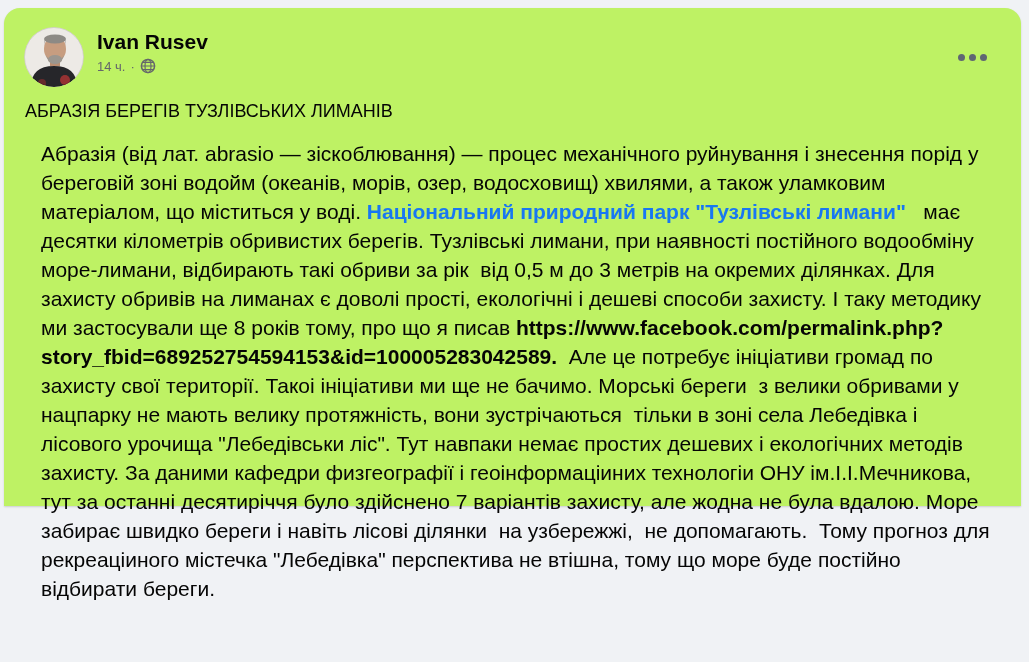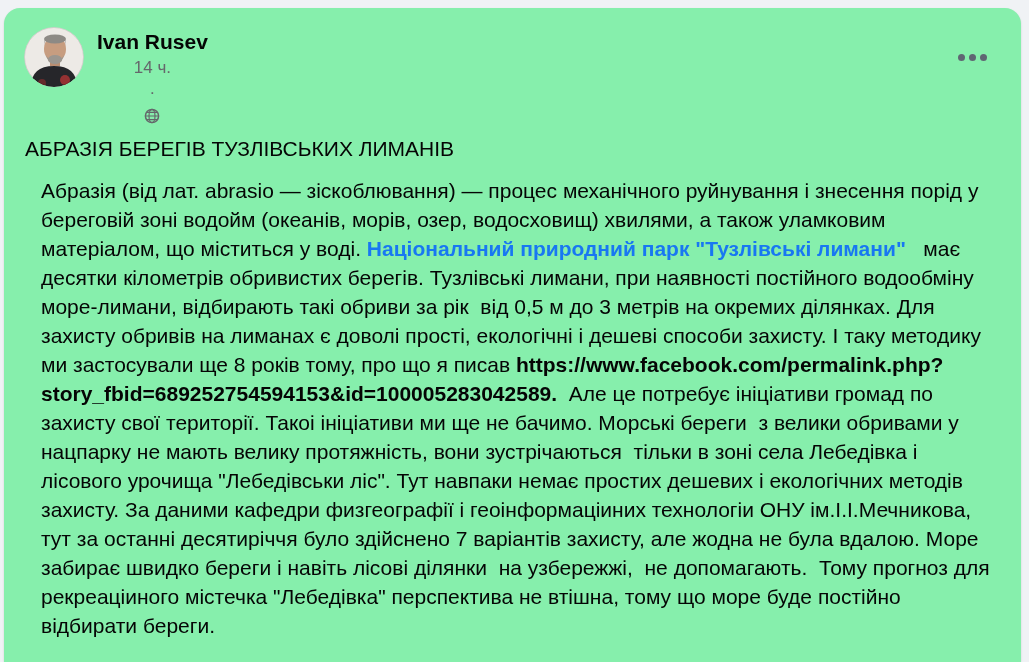--- a/index.html
+++ b/index.html
@@ -9,22 +9,22 @@
     height: 662px;
     overflow: hidden;
     background: #f0f2f5;
     font-family: "Liberation Sans", "DejaVu Sans", sans-serif;
   }
   .card {
     position: absolute;
     left: 4px;
     top: 8px;
     width: 1017px;
-    height: 654px;
-    background: #86efac;
+    height: 498px;
+    background: #bef264;
     border-radius: 16px 16px 0 0;
     box-shadow: 0 1px 2px rgba(0,0,0,0.15);
     box-sizing: border-box;
   }
   .post-header {
     position: relative;
     display: flex;
     align-items: flex-start;
     padding: 19px 20px 0 20px;
   }
@@ -45,23 +45,22 @@
     line-height: 26px;
     font-weight: 700;
     color: #050505;
     cursor: pointer;
   }
   .meta {
     display: flex;
     align-items: center;
     gap: 5px;
     margin-top: 3px;
-    font-size: 17px;
+    font-size: 13px;
     color: #65676b;
-    flex-direction: column;
   }
   .meta .sep { color: #65676b; }
   .globe { display: inline-flex; align-items: center; color: #65676b; }
   .menu {
     position: absolute;
     right: 28px;
     top: 40px;
     display: flex;
     gap: 4px;
     padding: 6px;
@@ -73,21 +72,21 @@
     height: 7px;
     border-radius: 50%;
     background: #5f6673;
   }
   .post-content {
     padding: 0 21px;
     color: #050505;
   }
   .post-title {
     margin-top: 10px;
-    font-size: 21px;
+    font-size: 18px;
     line-height: 29px;
     white-space: pre-wrap;
   }
   .post-body {
     margin: 13px 0 0 16px;
     font-size: 21px;
     line-height: 29px;
     white-space: pre-wrap;
     overflow-wrap: break-word;
   }

